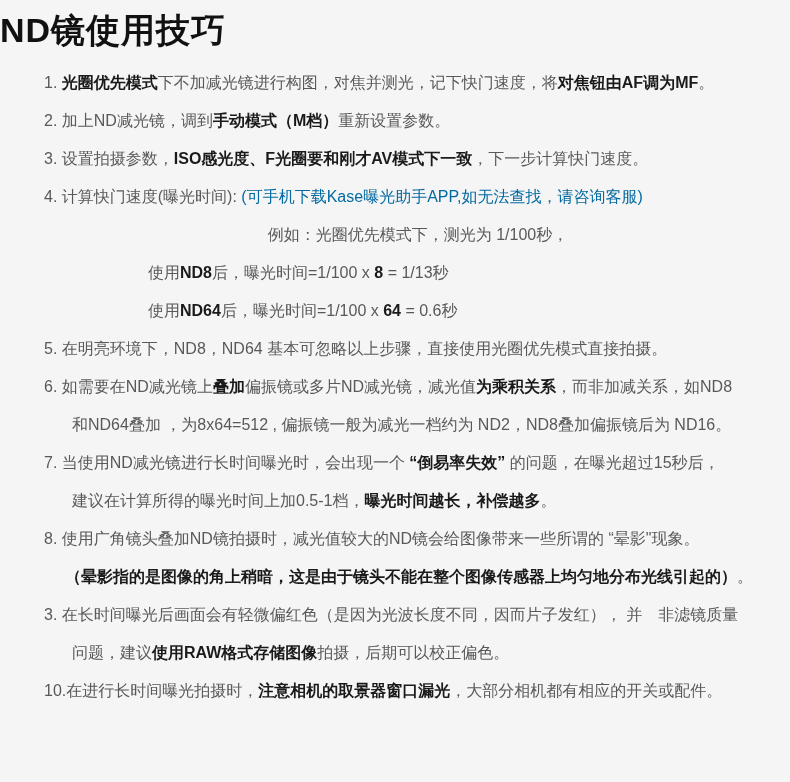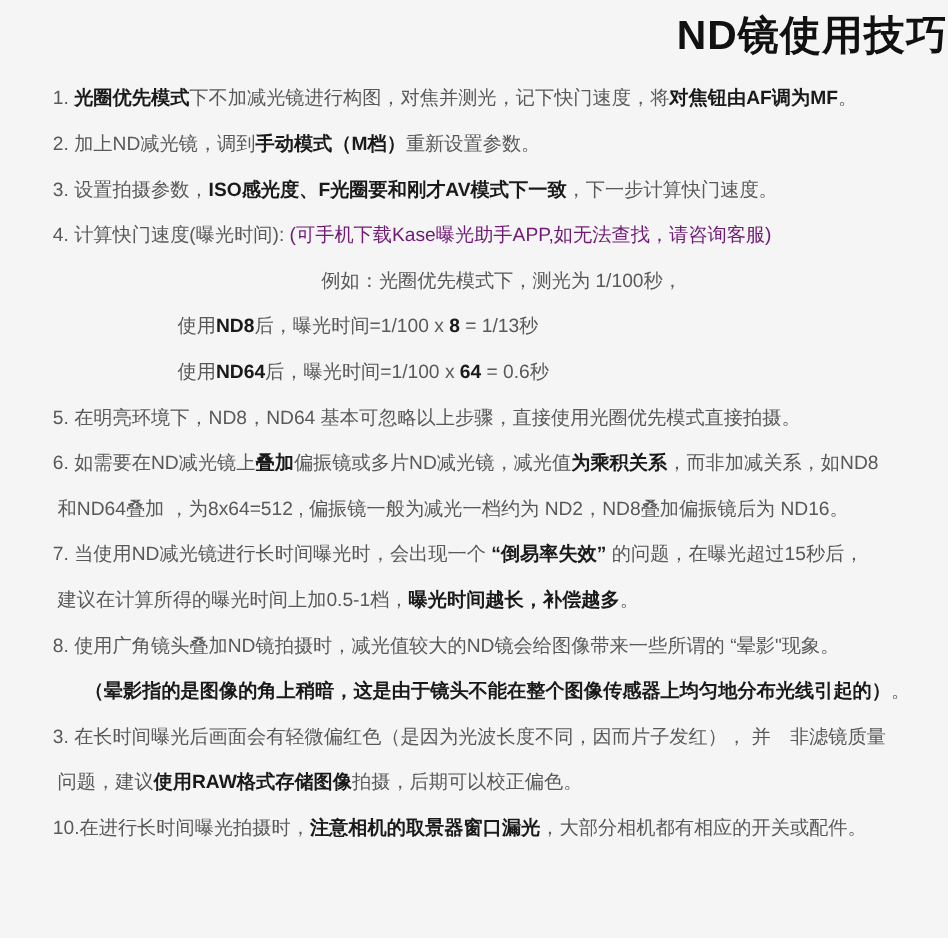--- a/index.html
+++ b/index.html
@@ -13,21 +13,21 @@
     font-family: "Liberation Sans", "DejaVu Sans", sans-serif;
     overflow: hidden;
   }
   .page {
     width: 790px;
     height: 782px;
     box-sizing: border-box;
     padding-top: 6px;
   }
   .title {
-    text-align: right;
+    text-align: left;
     font-size: 34px;
     font-weight: 900;
     color: #111111;
     letter-spacing: 1px;
     line-height: 44px;
     margin: 2px 0 12px 0;
   }
   .content {
     padding-left: 44px;
     padding-right: 16px;
@@ -37,26 +37,26 @@
     line-height: 38px;
     font-size: 16px;
     white-space: nowrap;
     color: #595959;
   }
   
   .indent-item    { margin-left: 0; }
   .indent-formula { margin-left: 106px; }
   .indent-example { margin-left: 18px; text-align: center; }
   .indent-usage   { margin-left: 104px; }
-  .indent-cont    { margin-left: 4px; }
-  .indent-paren   { margin-left: 11px; text-align: center; }
+  .indent-cont    { margin-left: 28px; }
+  .indent-paren   { margin-left: 21px; }
 
   .seg-n { color: #595959; font-weight: normal; }
   .seg-b { color: #1a1a1a; font-weight: bold; }
-  .seg-r { color: #701a75; font-weight: normal; }
+  .seg-r { color: #0369a1; font-weight: normal; }
 </style>
 </head>
 <body>
 
 <div class="page">
   <h1 class="title">ND镜使用技巧</h1>
   <div class="content">
       <div class="line indent-item"><span class="seg-n">1. </span><span class="seg-b">光圈优先模式</span><span class="seg-n">下不加减光镜进行构图，对焦并测光，记下快门速度，将</span><span class="seg-b">对焦钮由AF调为MF</span><span class="seg-n">。</span></div>
       <div class="line indent-item"><span class="seg-n">2. 加上ND减光镜，调到</span><span class="seg-b">手动模式（M档）</span><span class="seg-n">重新设置参数。</span></div>
       <div class="line indent-item"><span class="seg-n">3. 设置拍摄参数，</span><span class="seg-b">ISO感光度、F光圈要和刚才AV模式下一致</span><span class="seg-n">，下一步计算快门速度。</span></div>

